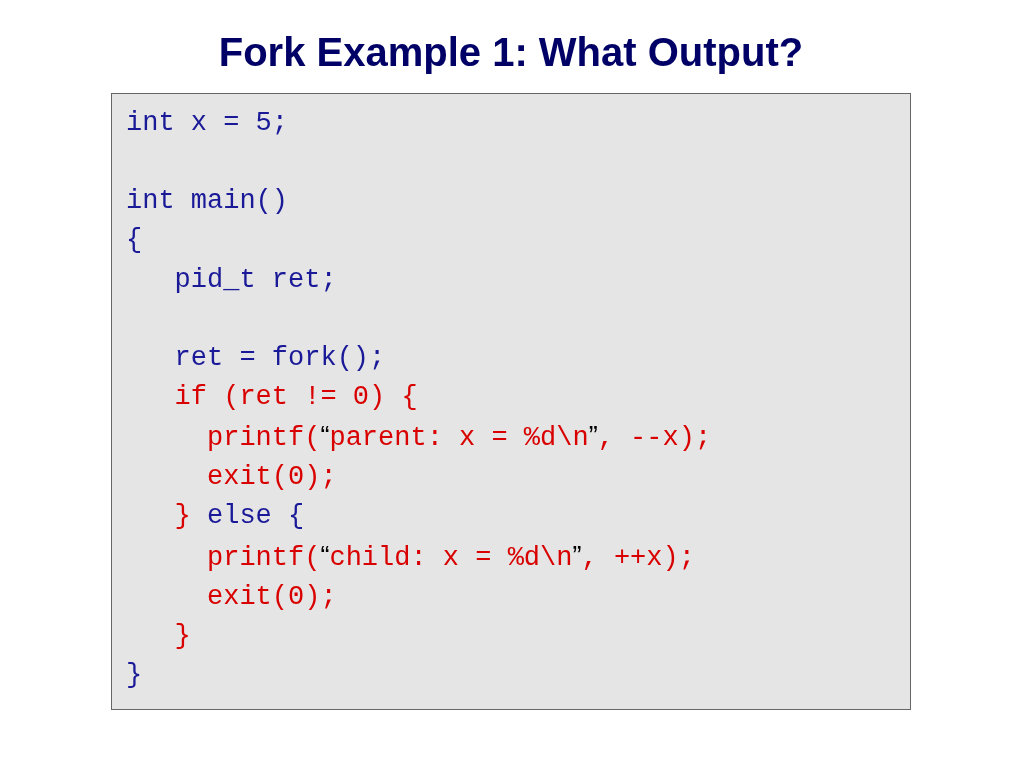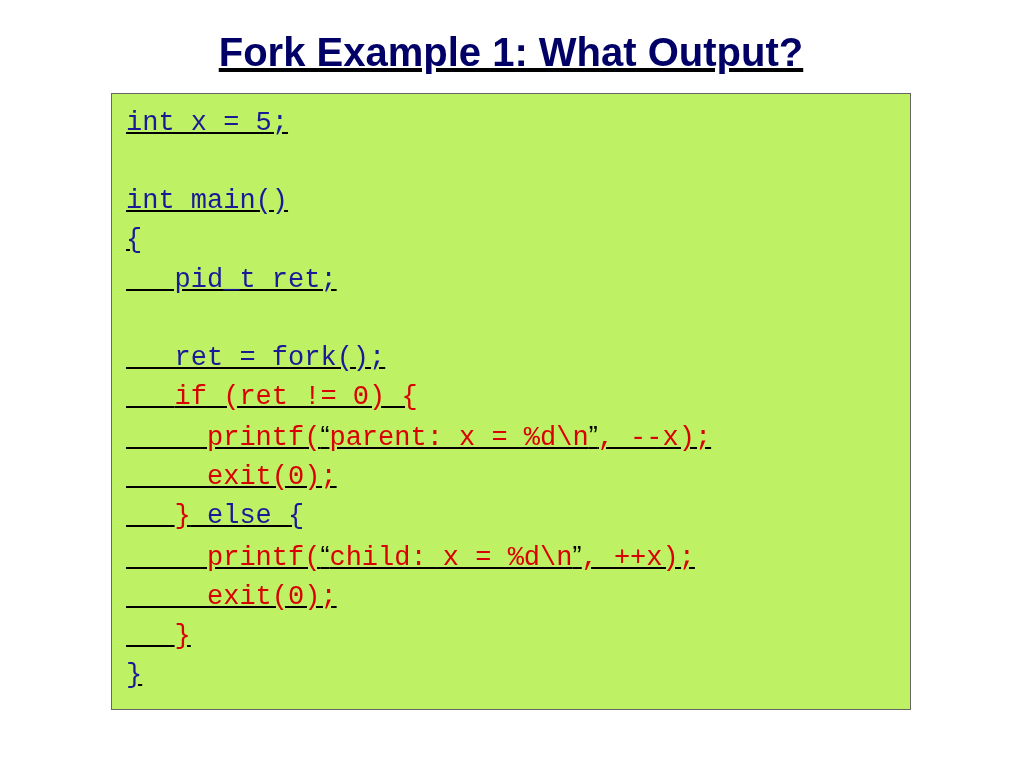--- a/index.html
+++ b/index.html
@@ -7,33 +7,32 @@
     width: 1024px;
     height: 768px;
     background: #ffffff;
     font-family: Arial, Helvetica, sans-serif;
     overflow: hidden;
   }
   .slide {
     width: 100%;
     height: 100%;
     padding: 30px 2px 0 0;
-    text-decoration: underline;
   }
   .title {
     text-align: center;
     font-size: 40px;
     font-weight: bold;
     color: #000066;
     margin-bottom: 18px;
   }
   .codebox {
     margin: 0 auto;
     width: 800px;
-    background: #bef264;
+    background: #e5e5e5;
     border: 1px solid #666;
     padding: 10px 14px 14px 14px;
     font-family: "Courier New", Courier, monospace;
     font-size: 27px;
     line-height: 1.45;
     color: #1a1a99;
     white-space: pre;
   }
   .kw-red { color: #d90000; }
   .kw-blue { color: #1a1a99; }

